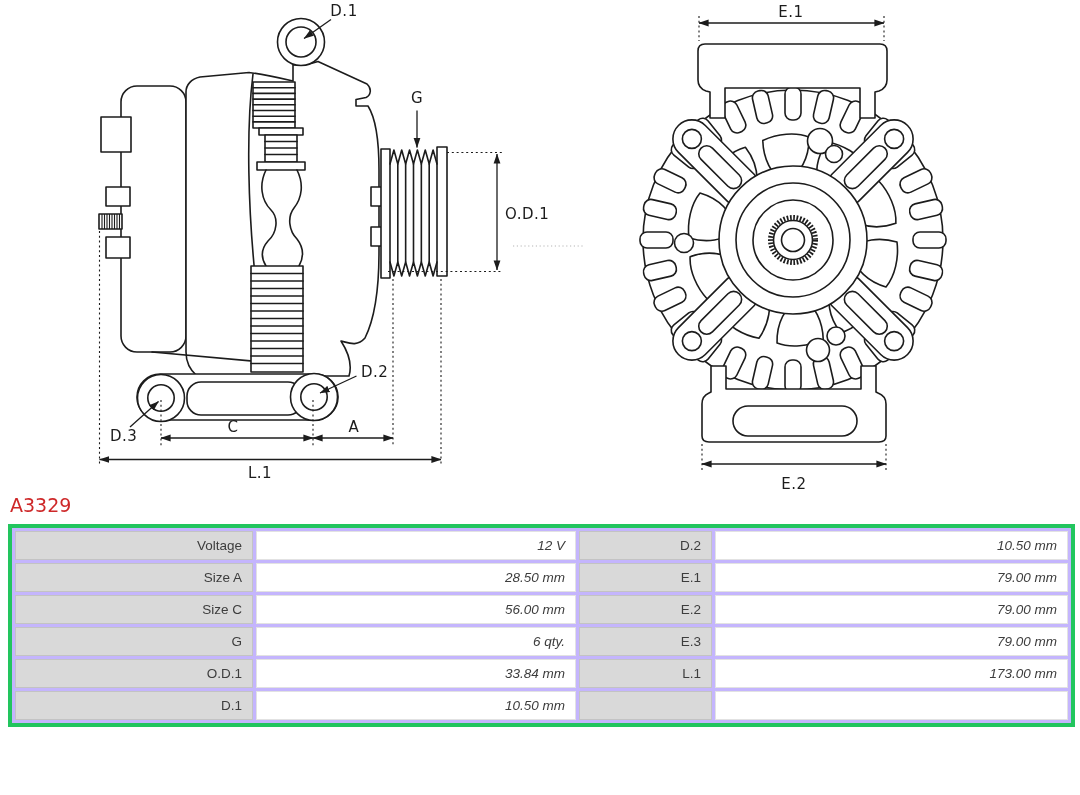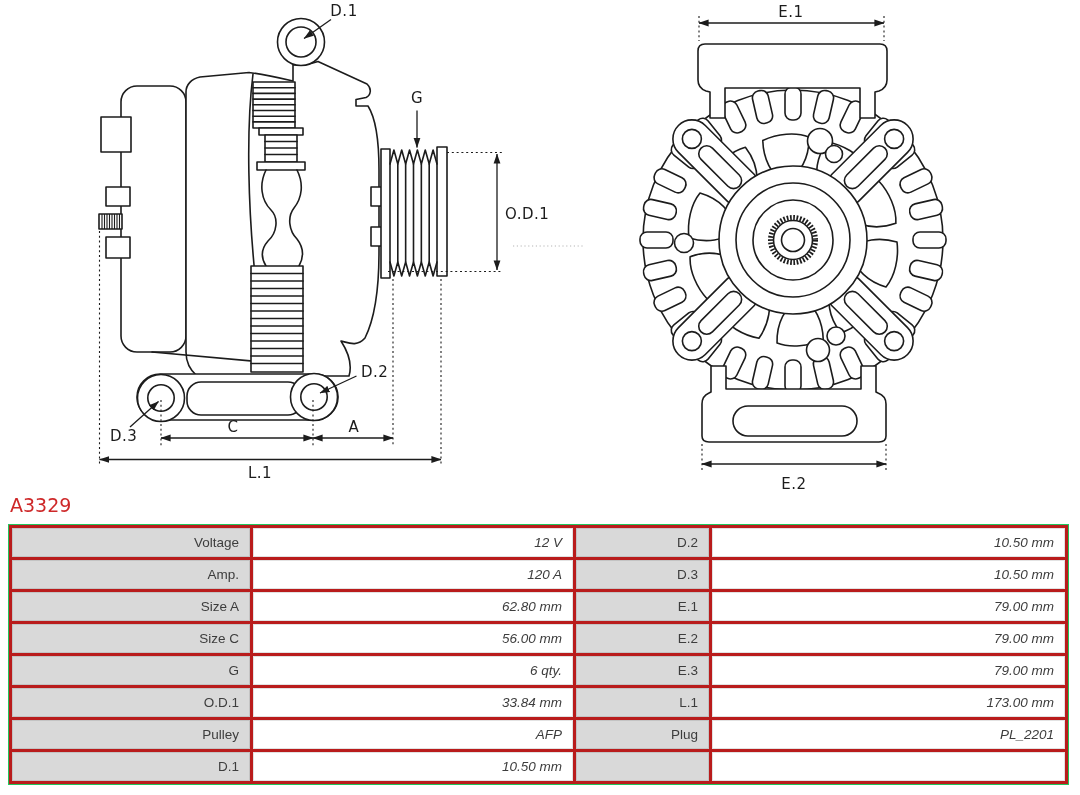--- a/index.html
+++ b/index.html
@@ -12,21 +12,21 @@
   .dim{fill:none;stroke:#1c1c1c;stroke-width:1.3;}
   .ext{fill:none;stroke:#1c1c1c;stroke-width:1.1;stroke-dasharray:2 2.8;}
   .cl {fill:none;stroke:#b5b5b5;stroke-width:1;stroke-dasharray:1.2 2.6;}
   .hat{fill:none;stroke:#1c1c1c;stroke-width:1.1;}
   .spl{fill:none;stroke:#1c1c1c;stroke-width:5;stroke-dasharray:1.7 1.6;}
   .lab{font-family:"DejaVu Sans",sans-serif;font-size:15px;fill:#1c1c1c;letter-spacing:.5px;}
   
   .part-title{position:absolute;left:10px;top:494px;font-family:"DejaVu Sans",sans-serif;
               font-size:19px;color:#ce2829;text-align:center;}
   
-  .spec-wrap{position:absolute;left:8px;top:524px;width:1059px;border:1px solid #22c55e;background:#b91c1c;}
+  .spec-wrap{position:absolute;left:8px;top:524px;width:1059px;border:4px solid #22c55e;background:#c4b5fd;}
   table.spec{width:100%;border-collapse:separate;border-spacing:3px;table-layout:fixed;}
   table.spec td{height:27px;padding:0 10px 0 0;font-size:13.5px;color:#3d3d3d;
                 text-align:right;vertical-align:middle;overflow:hidden;white-space:nowrap;}
   td.lbl{background:#d9d9d9;border:1px solid #c3c3c3;}
   td.val{background:#fff;border:1px solid #e2e2e2;font-style:italic;}
 </style>
 </head>
 <body>
 
 <div class="page">
@@ -251,28 +251,22 @@
           <col style="width:353px">
         </colgroup>
     <tbody>
       <tr>
         <td class="lbl">Voltage</td>
         <td class="val">12 V</td>
         <td class="lbl">D.2</td>
         <td class="val">10.50 mm</td>
       </tr>
       <tr>
-        <td class="lbl">Amp.</td>
-        <td class="val">120 A</td>
-        <td class="lbl">D.3</td>
-        <td class="val">10.50 mm</td>
-      </tr>
-      <tr>
         <td class="lbl">Size A</td>
-        <td class="val">62.80 mm</td>
+        <td class="val">28.50 mm</td>
         <td class="lbl">E.1</td>
         <td class="val">79.00 mm</td>
       </tr>
       <tr>
         <td class="lbl">Size C</td>
         <td class="val">56.00 mm</td>
         <td class="lbl">E.2</td>
         <td class="val">79.00 mm</td>
       </tr>
       <tr>
@@ -281,26 +275,20 @@
         <td class="lbl">E.3</td>
         <td class="val">79.00 mm</td>
       </tr>
       <tr>
         <td class="lbl">O.D.1</td>
         <td class="val">33.84 mm</td>
         <td class="lbl">L.1</td>
         <td class="val">173.00 mm</td>
       </tr>
       <tr>
-        <td class="lbl">Pulley</td>
-        <td class="val">AFP</td>
-        <td class="lbl">Plug</td>
-        <td class="val">PL_2201</td>
-      </tr>
-      <tr>
         <td class="lbl">D.1</td>
         <td class="val">10.50 mm</td>
         <td class="lbl"></td>
         <td class="val"></td>
       </tr>
     </tbody>
   </table>
 </div>
 
 </div>

